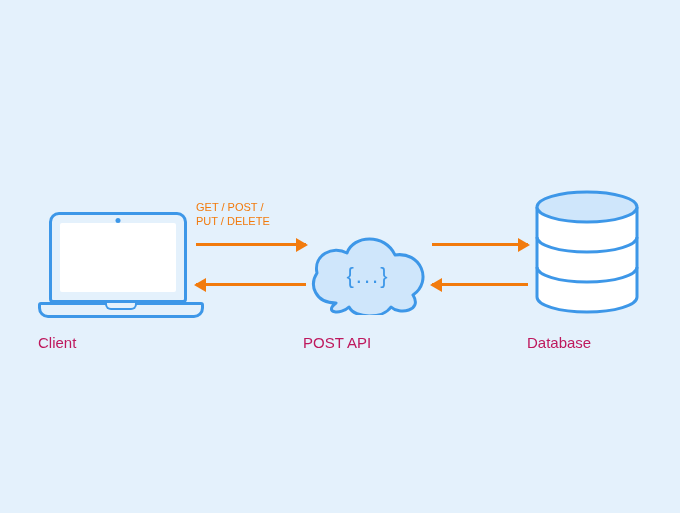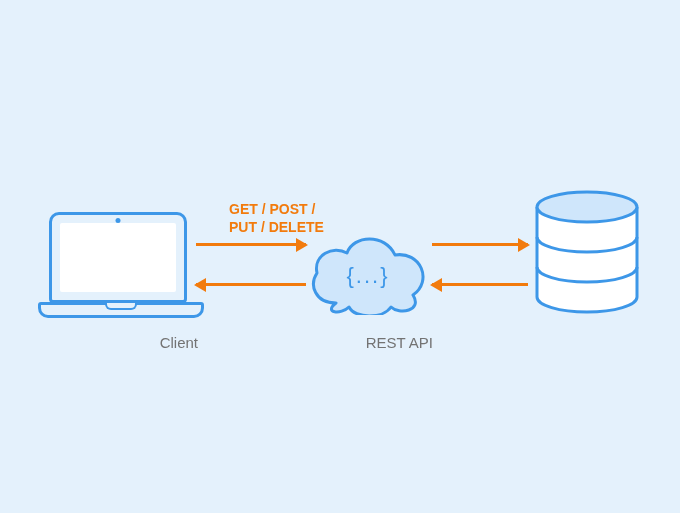--- a/index.html
+++ b/index.html
@@ -9,33 +9,32 @@
     font-family:Arial,Helvetica,sans-serif;
     position:relative;
     overflow:hidden;
   }
   .stage{position:absolute;inset:0}
 
   
   .caption{
     position:absolute;
     font-size:15px;
-    color:#737373;
-    text-align:right;
+    color:#be185d;
+    text-align:left;
   }
 
   
   .alabel{
     position:absolute;
     color:#f27b0d;
-    font-weight:700;
-    font-size:14px;
+    font-weight:400;
+    font-size:11px;
     line-height:1.25;
     white-space:pre;
-    margin-left:33px;
   }
 
   
   .arrow{
     position:absolute;
     height:3px;
     background:#f27b0d;
   }
   .arrow::after{
     content:"";
@@ -142,33 +141,34 @@
                C12 78 6 60 14 48
                C10 30 30 20 44 28
                C50 10 82 8 92 30
                C118 26 130 56 110 70
                C120 86 96 90 88 82
                C80 94 52 94 46 82
                C38 90 20 88 33 78 Z" fill="#cfe6fb" stroke="#3d97e8" stroke-width="3" stroke-linejoin="round"></path>
     </svg>
     <div class="cloud-braces">{...}</div>
   </div>
-  <div class="caption" style="left:303px;top:334px;width:130px">REST API</div>
+  <div class="caption" style="left:303px;top:334px;width:130px">POST API</div>
 
   <div class="db">
     <svg viewBox="0 0 120 130">
 
       <path d="M10 20 L10 110 A50 15 0 0 0 110 110 L110 20" fill="#ffffff" stroke="#3d97e8" stroke-width="3"></path>
 
       <ellipse cx="60" cy="20" rx="50" ry="15" fill="#cfe6fb" stroke="#3d97e8" stroke-width="3"></ellipse>
 
       <path d="M10 50 A50 15 0 0 0 110 50" fill="none" stroke="#3d97e8" stroke-width="3"></path>
       <path d="M10 80 A50 15 0 0 0 110 80" fill="none" stroke="#3d97e8" stroke-width="3"></path>
     </svg>
   </div>
+  <div class="caption" style="left:527px;top:334px;width:120px">Database</div>
 
   <div class="arrow right" style="left:196px;top:243px;width:110px"></div>
   <div class="alabel" style="left:196px;top:201px">GET / POST /
 PUT / DELETE</div>
 
   <div class="arrow left" style="left:196px;top:283px;width:110px"></div>
 
   <div class="arrow right" style="left:432px;top:243px;width:96px"></div>
   <div class="arrow left" style="left:432px;top:283px;width:96px"></div>
 

